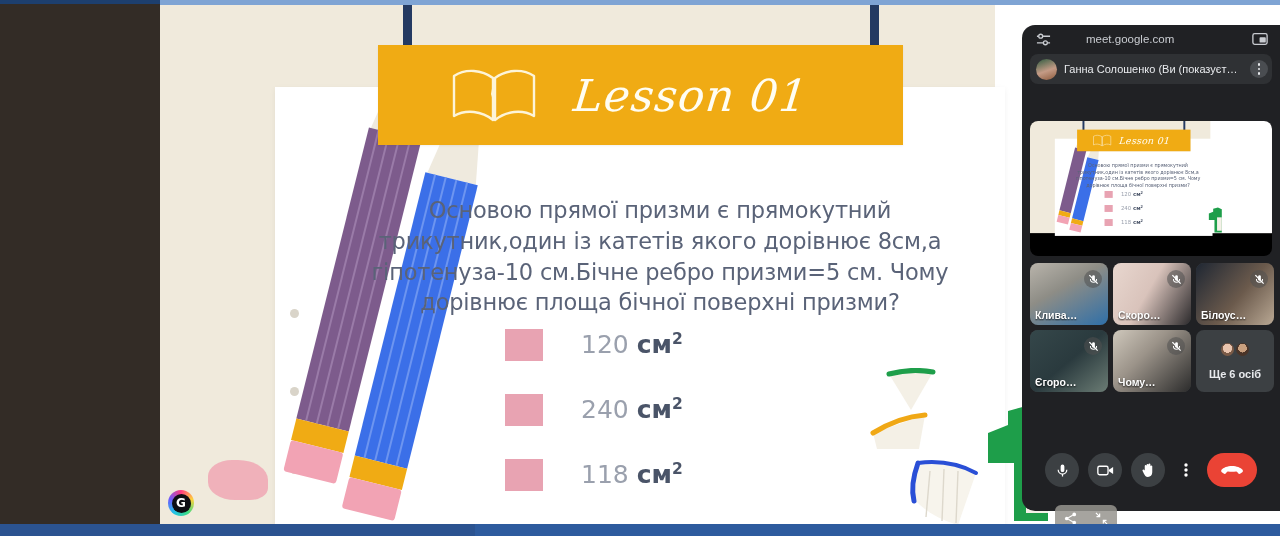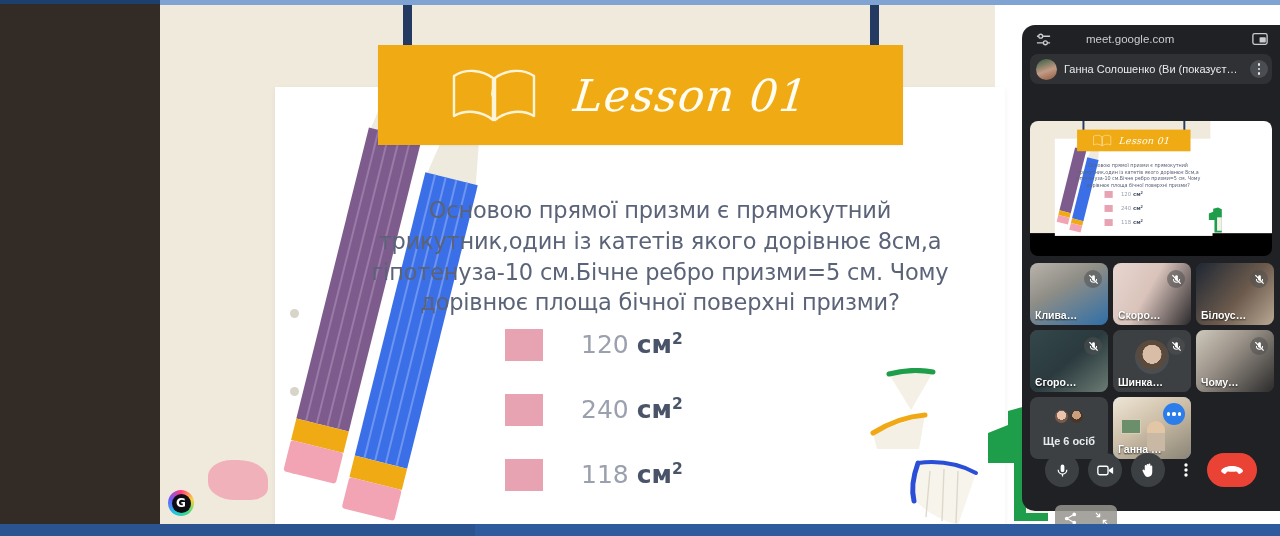--- a/index.html
+++ b/index.html
@@ -488,32 +488,20 @@
         <div class="mute-badge">
           <svg width="11" height="11" viewBox="0 0 12 12">
               <path d="M6 1.3a1.5 1.5 0 011.5 1.5v3a1.5 1.5 0 01-3 0v-3A1.5 1.5 0 016 1.3z" fill="#fff"></path>
               <path d="M2.6 5.5a3.4 3.4 0 006.8 0" stroke="#fff" stroke-width="1.1" fill="none"></path>
               <line x1="1.5" y1="1.2" x2="10.5" y2="10.5" stroke="#fff" stroke-width="1.4"></line>
             </svg>
         </div>
         <div class="tile-name">Єгоро…</div>
       </div>
 
-      <div class="tile">
-        <div style="position:absolute;inset:0;background:#3c4043;"></div>
-        <div style="position:absolute;left:50%;top:44%;transform:translate(-50%,-50%);width:34px;height:34px;border-radius:50%;background:radial-gradient(circle at 50% 42%, #d9bda6 0 36%, #5a4a3c 37% 58%, #4a4d51 59%);"></div>
-        <div class="mute-badge">
-          <svg width="11" height="11" viewBox="0 0 12 12">
-              <path d="M6 1.3a1.5 1.5 0 011.5 1.5v3a1.5 1.5 0 01-3 0v-3A1.5 1.5 0 016 1.3z" fill="#fff"></path>
-              <path d="M2.6 5.5a3.4 3.4 0 006.8 0" stroke="#fff" stroke-width="1.1" fill="none"></path>
-              <line x1="1.5" y1="1.2" x2="10.5" y2="10.5" stroke="#fff" stroke-width="1.4"></line>
-            </svg>
-        </div>
-        <div class="tile-name">Шинка…</div>
-      </div>
 
 
       <div class="tile">
         <div style="position:absolute;inset:0;background:linear-gradient(135deg,#cfc8bc 0%,#9b9389 40%,#2b2b2b 100%);"></div>
         <div class="mute-badge">
           <svg width="11" height="11" viewBox="0 0 12 12">
               <path d="M6 1.3a1.5 1.5 0 011.5 1.5v3a1.5 1.5 0 01-3 0v-3A1.5 1.5 0 016 1.3z" fill="#fff"></path>
               <path d="M2.6 5.5a3.4 3.4 0 006.8 0" stroke="#fff" stroke-width="1.1" fill="none"></path>
               <line x1="1.5" y1="1.2" x2="10.5" y2="10.5" stroke="#fff" stroke-width="1.4"></line>
             </svg>
@@ -522,31 +510,20 @@
       </div>
 
       <div class="tile more-tile">
         <div class="more-avs">
           <div class="more-av" style="background:radial-gradient(circle at 50% 40%,#e8c4ae 0 45%,#7a5a46 46%);"></div>
           <div class="more-av" style="background:radial-gradient(circle at 50% 40%,#c9a07f 0 42%,#4a3428 43%);"></div>
         </div>
         <div class="more-label">Ще 6 осіб</div>
       </div>
 
-      <div class="tile selected">
-        <div style="position:absolute;inset:0;background:linear-gradient(150deg,#efe6d6 0%,#cdbfa8 45%,#8a8476 100%);"></div>
-        <div style="position:absolute;left:8px;top:22px;width:20px;height:15px;background:#6b8f6a;border:1.5px solid #d8cdb6;"></div>
-        <div style="position:absolute;left:34px;top:24px;width:18px;height:30px;border-radius:9px 9px 0 0;background:linear-gradient(180deg,#e3c6a6 0 40%,#c9b9a4 41%);"></div>
-        <div class="present-dot">
-            <i></i>
-            <i></i>
-            <i></i>
-          </div>
-        <div class="tile-name">Ганна …</div>
-      </div>
 
     </div>
 
     <div class="controls">
       <div class="ctl">
         <svg width="15" height="15" viewBox="0 0 16 16">
             <path d="M8 1.6a2 2 0 012 2v4a2 2 0 01-4 0v-4a2 2 0 012-2z" fill="#fff"></path>
             <path d="M3.4 7.2a4.6 4.6 0 009.2 0" stroke="#fff" stroke-width="1.3" fill="none"></path>
             <line x1="8" y1="11.8" x2="8" y2="14.3" stroke="#fff" stroke-width="1.3"></line>
           </svg>

